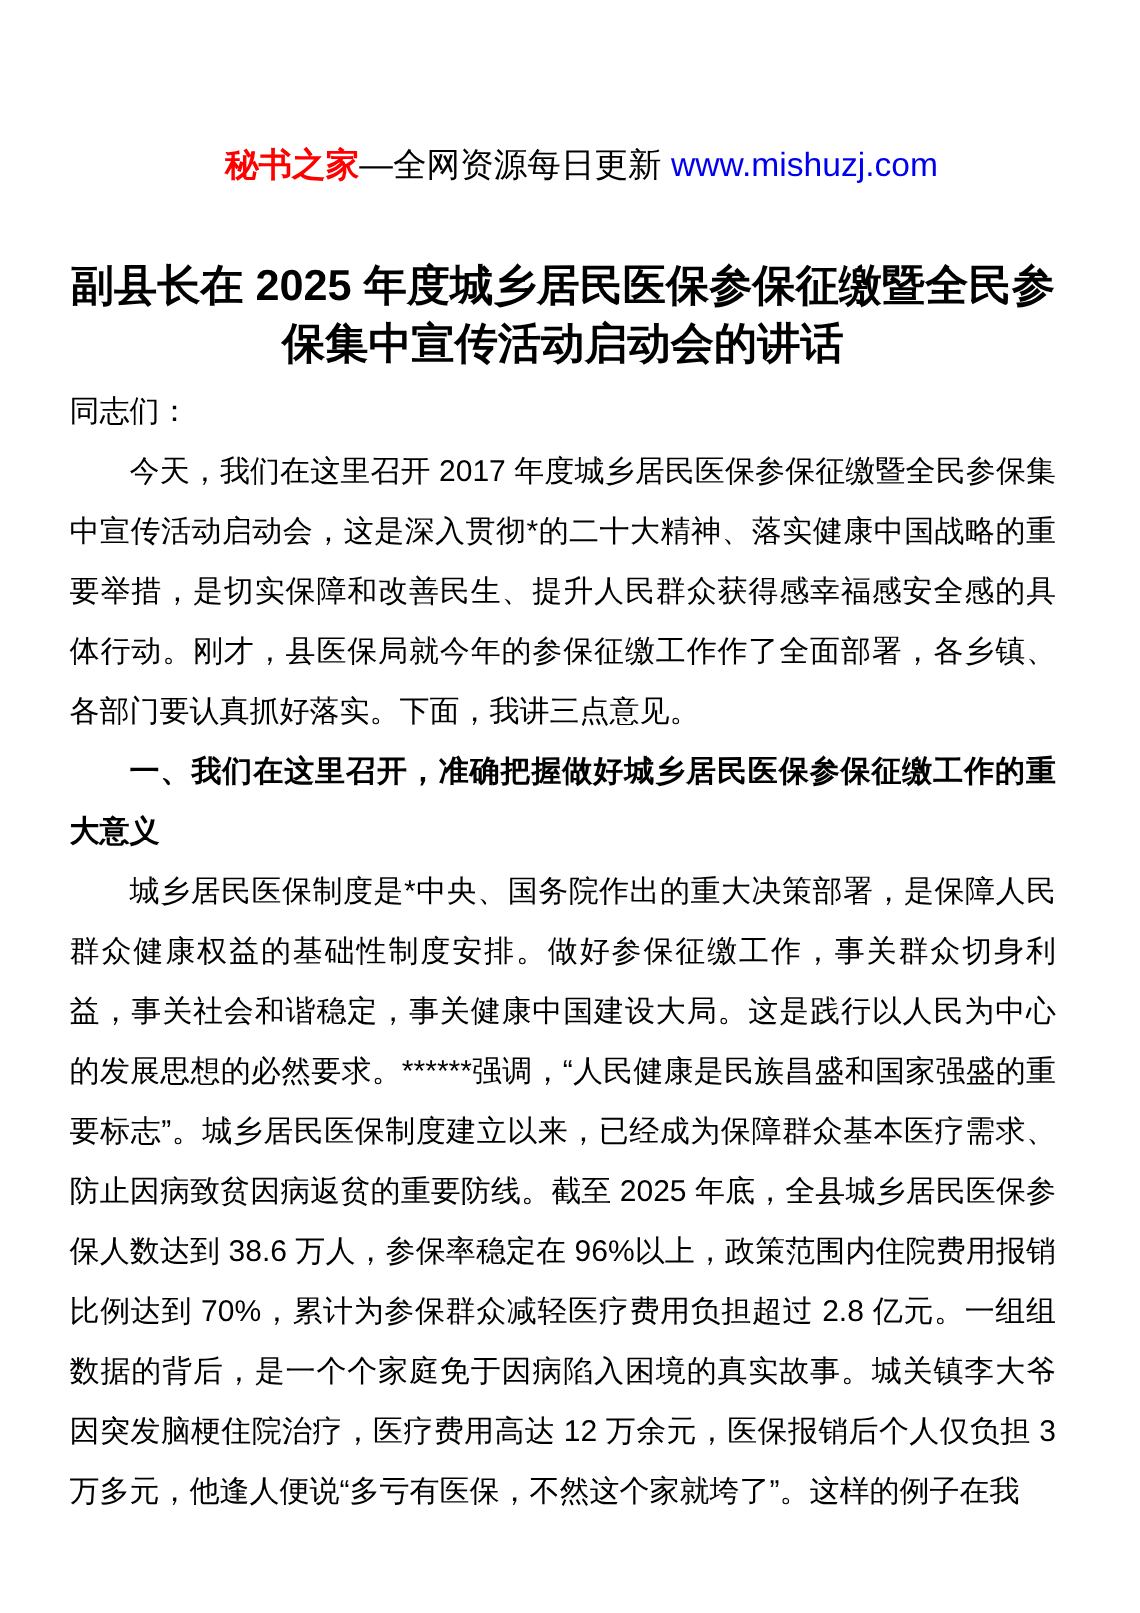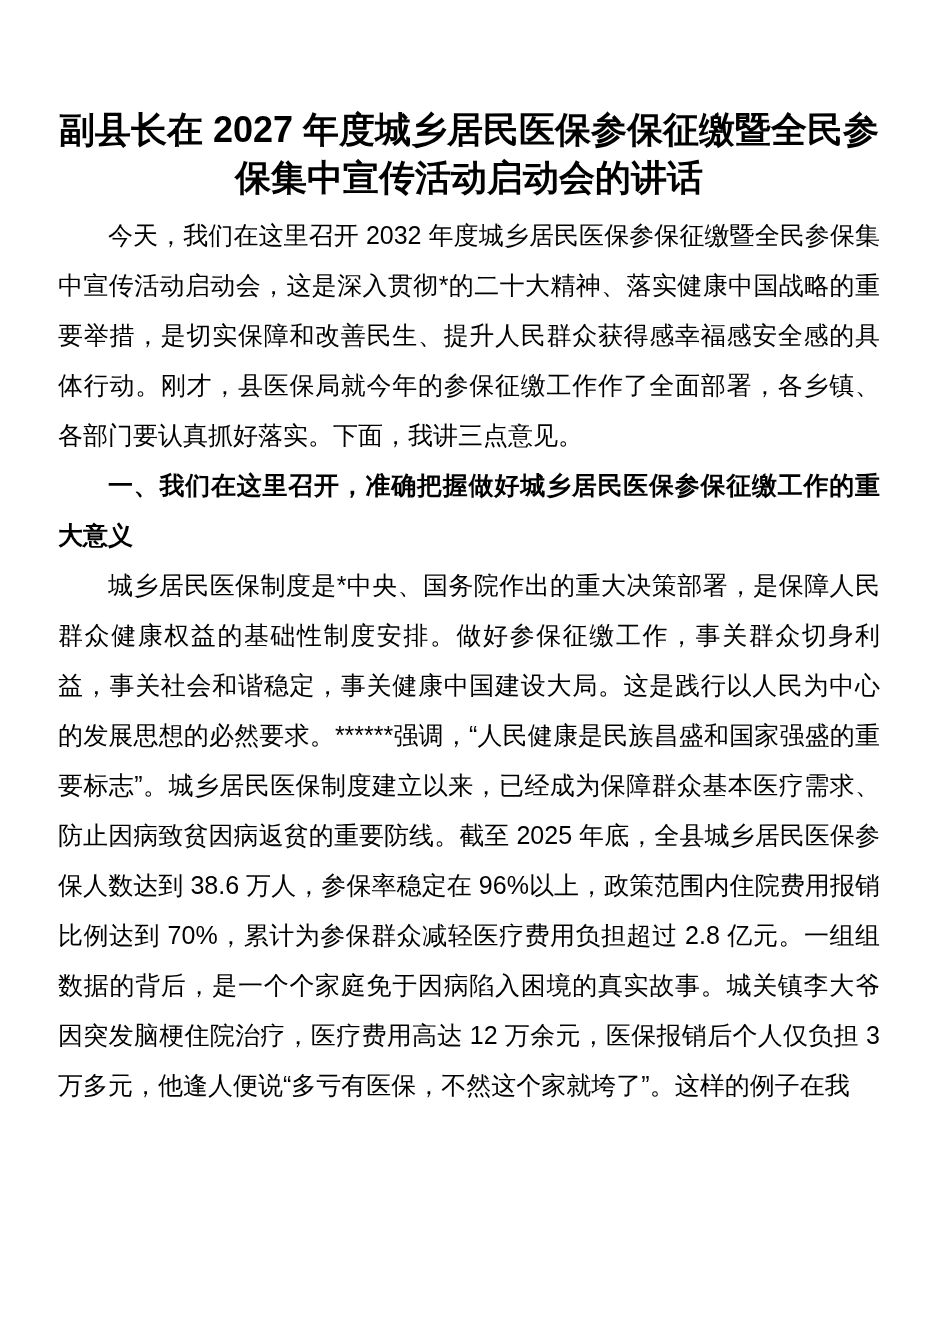--- a/index.html
+++ b/index.html
@@ -58,23 +58,27 @@
   }
   .heading-para {
     font-weight: bold;
   }
 </style>
 </head>
 <body>
 
 <div class="page">
 
+  <div class="header-line">
+    <span class="site-name">秘书之家</span><span class="tagline">—全网资源每日更新 </span><span class="url">www.mishuzj.com</span>
+  </div>
 
-  <h1 class="doc-title">副县长在 2027 年度城乡居民医保参保征缴暨全民参保集中宣传活动启动会的讲话</h1>
+  <h1 class="doc-title">副县长在 2025 年度城乡居民医保参保征缴暨全民参保集中宣传活动启动会的讲话</h1>
 
+  <p class="para salutation">同志们：</p>
 
-  <p class="para indent">今天，我们在这里召开 2032 年度城乡居民医保参保征缴暨全民参保集中宣传活动启动会，这是深入贯彻*的二十大精神、落实健康中国战略的重要举措，是切实保障和改善民生、提升人民群众获得感幸福感安全感的具体行动。刚才，县医保局就今年的参保征缴工作作了全面部署，各乡镇、各部门要认真抓好落实。下面，我讲三点意见。</p>
+  <p class="para indent">今天，我们在这里召开 2017 年度城乡居民医保参保征缴暨全民参保集中宣传活动启动会，这是深入贯彻*的二十大精神、落实健康中国战略的重要举措，是切实保障和改善民生、提升人民群众获得感幸福感安全感的具体行动。刚才，县医保局就今年的参保征缴工作作了全面部署，各乡镇、各部门要认真抓好落实。下面，我讲三点意见。</p>
 
   <p class="para indent heading-para">一、我们在这里召开，准确把握做好城乡居民医保参保征缴工作的重大意义</p>
 
   <p class="para indent">城乡居民医保制度是*中央、国务院作出的重大决策部署，是保障人民群众健康权益的基础性制度安排。做好参保征缴工作，事关群众切身利益，事关社会和谐稳定，事关健康中国建设大局。这是践行以人民为中心的发展思想的必然要求。******强调，“人民健康是民族昌盛和国家强盛的重要标志”。城乡居民医保制度建立以来，已经成为保障群众基本医疗需求、防止因病致贫因病返贫的重要防线。截至 2025 年底，全县城乡居民医保参保人数达到 38.6 万人，参保率稳定在 96%以上，政策范围内住院费用报销比例达到 70%，累计为参保群众减轻医疗费用负担超过 2.8 亿元。一组组数据的背后，是一个个家庭免于因病陷入困境的真实故事。城关镇李大爷因突发脑梗住院治疗，医疗费用高达 12 万余元，医保报销后个人仅负担 3 万多元，他逢人便说“多亏有医保，不然这个家就垮了”。这样的例子在我</p>
 
 </div>
 
 </body></html>

